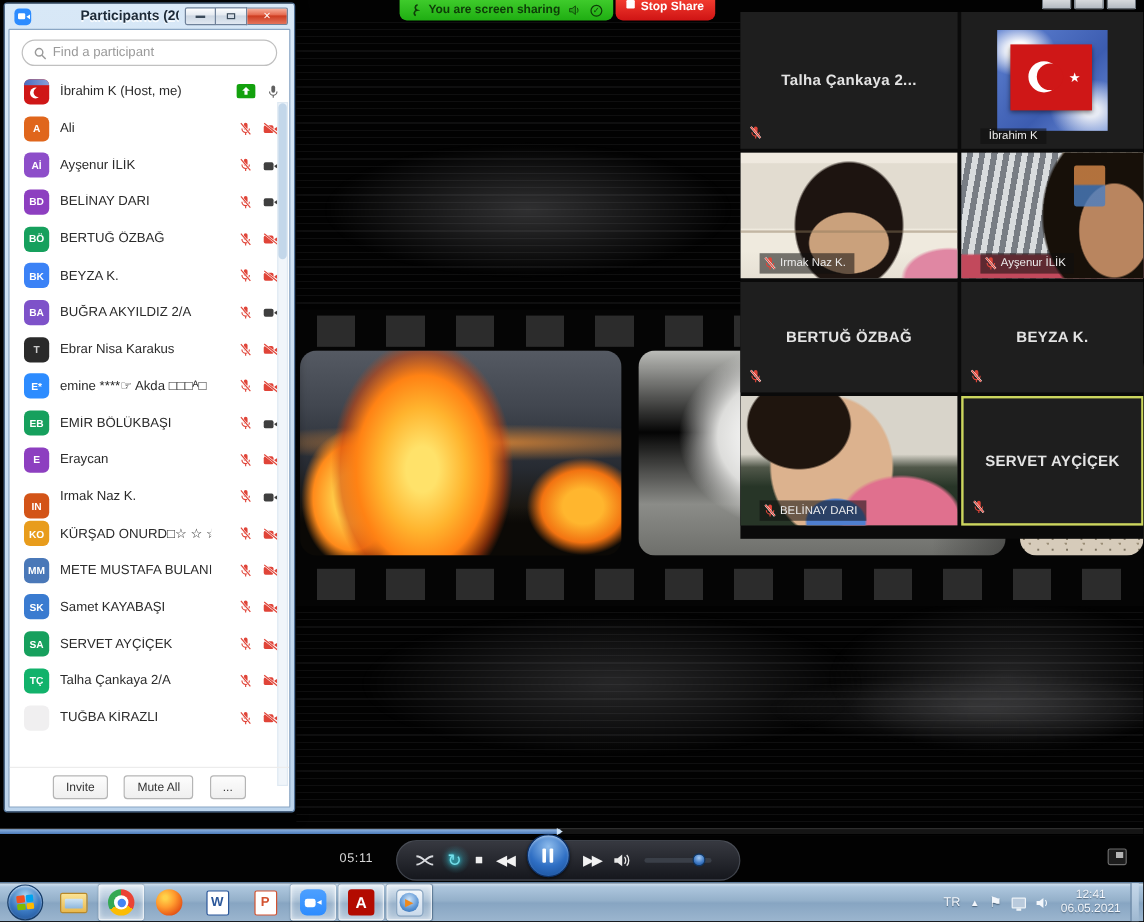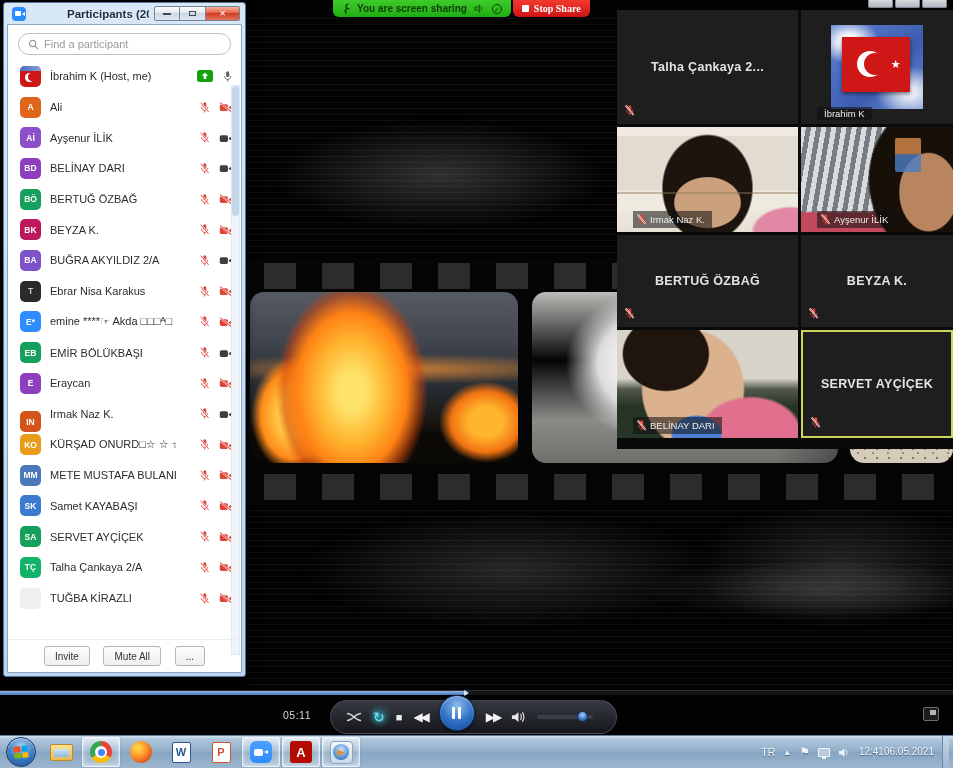--- a/index.html
+++ b/index.html
@@ -110,22 +110,22 @@
   .flagred{position:absolute;left:12%;top:14%;width:74%;height:66%;background:#cf1717;box-shadow:0 2px 4px rgba(0,0,0,.5);}
   .crescent{position:absolute;left:22%;top:26%;width:26px;height:26px;border-radius:50%;background:#fff;}
   .crescent:after{content:"";position:absolute;left:7px;top:2px;width:22px;height:22px;border-radius:50%;background:#cf1717;}
   .flagstar{position:absolute;right:14%;top:38%;color:#fff;font-size:11px;}
 
   
   .banner{position:absolute;left:333px;top:0;height:17px;display:flex;z-index:6;font-weight:bold;}
   .bgreen{display:flex;align-items:center;gap:7px;padding:0 9px;border-radius:0 0 6px 6px;margin-right:2px;
     background:linear-gradient(180deg,#3ecb2b,#1fae12);color:#0e3d08;font-size:10px;}
   .bcheck{width:10px;height:10px;border-radius:50%;border:1px solid #0e3d08;font-size:7px;line-height:9px;text-align:center;font-weight:bold;}
-  .bred{display:flex;align-items:center;gap:5px;padding:0 9px;border-radius:0 0 6px 6px;
-    background:linear-gradient(180deg,#f23a2e,#cf1414);color:#fff;font-size:10px;font-family:Liberation Serif, serif;}
+  .bred{display:flex;align-items:flex-start;gap:5px;padding:0 9px;border-radius:0 0 6px 6px;
+    background:linear-gradient(180deg,#f23a2e,#cf1414);color:#fff;font-size:10px;}
   .stopsq{width:7px;height:7px;background:#fff;border-radius:1px;}
 
   
   #panel{position:absolute;left:3px;top:2px;width:243px;height:675px;z-index:7;
     background:linear-gradient(180deg,#d8e8f7,#bcd4ec);border:1px solid #55769c;border-radius:3px;
     box-shadow:0 3px 10px rgba(0,0,0,.55);padding:0 3px 3px 3px;}
   .titlebar{height:21px;display:flex;align-items:center;gap:5px;padding:0 2px 0 5px;}
   .zicon{width:14px;height:14px;border-radius:4px;background:#2d8cff;flex:none;position:relative;}
   .zicon:after{content:"";position:absolute;left:3px;top:4.5px;width:6px;height:5px;background:#fff;border-radius:1px;}
   .zicon:before{content:"";position:absolute;left:9.5px;top:5px;border-top:2.5px solid transparent;border-bottom:2.5px solid transparent;border-right:3px solid #fff;}
@@ -168,21 +168,21 @@
     background:radial-gradient(circle at 50% 30%,#a8d4f0,#3a78c0 55%,#1a4a8e);border:1px solid #163b66;
     box-shadow:inset 0 1px 2px rgba(255,255,255,.7);display:flex;align-items:center;justify-content:center;}
   .winflag{width:14px;height:12px;display:grid;grid-template-columns:1fr 1fr;grid-template-rows:1fr 1fr;gap:1px;transform:rotate(-6deg);}
   .winflag i{border-radius:1px;}
   .wf1{background:#f25022;}.wf2{background:#7fba00;}.wf3{background:#00a4ef;}.wf4{background:#ffb900;}
   .appbtn{width:38px;height:30px;margin:0 1px;border-radius:2px;display:flex;align-items:center;justify-content:center;flex:none;}
   .appbtn.open{background:linear-gradient(180deg,rgba(255,255,255,.55),rgba(255,255,255,.15) 55%,rgba(255,255,255,.3));
     border:1px solid rgba(255,255,255,.7);box-shadow:inset 0 0 4px rgba(255,255,255,.6),0 0 1px rgba(40,70,100,.6);}
   .tray{margin-left:auto;display:flex;align-items:center;gap:8px;padding-right:4px;color:#f2f6fb;font-size:10.5px;
     text-shadow:0 1px 1px rgba(30,50,70,.6);}
-  .clock{display:flex;flex-direction:row;align-items:center;line-height:1.25;font-size:10px;}
+  .clock{display:flex;flex-direction:column;align-items:center;line-height:1.25;font-size:10px;}
   .showdesk{width:7px;height:33px;border-left:1px solid #6b87a5;background:linear-gradient(180deg,#c6d8ea,#9db7d0);}
   .net{width:12px;height:9px;border:1px solid #eef3f8;background:#b9cadc;border-radius:1px;position:relative;}
   .net:after{content:"";position:absolute;left:3px;bottom:-3px;width:4px;height:2px;background:#eef3f8;}
   .i-explorer{width:23px;height:17px;border-radius:2px;background:linear-gradient(180deg,#fbe394,#e9b94e);border:1px solid #b8892a;position:relative;}
   .i-explorer:after{content:"";position:absolute;left:3px;top:4px;right:3px;bottom:3px;background:linear-gradient(180deg,#cfe4f5,#8fb8dd);border-radius:1px;}
   .i-chrome{width:22px;height:22px;border-radius:50%;background:conic-gradient(#ea4335 0 33%,#fbbc05 33% 66%,#34a853 66% 100%);position:relative;}
   .i-chrome:before{content:"";position:absolute;left:5px;top:5px;width:12px;height:12px;border-radius:50%;background:#fff;}
   .i-chrome:after{content:"";position:absolute;left:7.5px;top:7.5px;width:7px;height:7px;border-radius:50%;background:#4285f4;}
   .i-firefox{width:22px;height:22px;border-radius:50%;background:radial-gradient(circle at 35% 32%,#ffd24a 8%,#ff9a2e 40%,#e85a18 72%,#b53a10);}
   .i-doc{width:19px;height:21px;background:#fff;border:1px solid #8aa0bc;border-radius:2px;display:flex;align-items:center;justify-content:center;font-weight:bold;font-size:11px;}
@@ -497,21 +497,21 @@
                 <svg width="14" height="12" viewBox="0 0 18 14">
                   <rect x="1" y="3.5" width="10.5" height="8.5" rx="2" fill="#e04438"></rect>
                   <path d="M12.5 7.2 17 4.5v6.5l-4.5-2.7z" fill="#e04438"></path>
                   <path d="M1.5 1.5l15 12" stroke="#fff" stroke-width="2.4"></path>
                   <path d="M1.5 1.5l15 12" stroke="#e04438" stroke-width="1.3"></path>
                 </svg>
               </span>
             </span>
           </div>
           <div class="prow">
-            <span class="avatar" style="background: #be185d;">BK</span>
+            <span class="avatar" style="background: #3b82f6;">BK</span>
             <span class="pname">BEYZA K.</span>
             <span class="picons">
               <span style="line-height: 0;">
                 <svg width="11" height="13" viewBox="0 0 16 18">
                   <rect x="6" y="1.5" width="4.6" height="8.5" rx="2.3" fill="#e04438"></rect>
                   <path d="M3.8 8.5c0 2.6 2 4.7 4.5 4.7s4.5-2.1 4.5-4.7M8.3 13.3v3" stroke="#e04438" stroke-width="1.4" fill="none"></path>
                   <path d="M2.5 2l11.5 13.5" stroke="#fff" stroke-width="2.6"></path>
                   <path d="M2.5 2l11.5 13.5" stroke="#e04438" stroke-width="1.4"></path>
                 </svg>
               </span>

